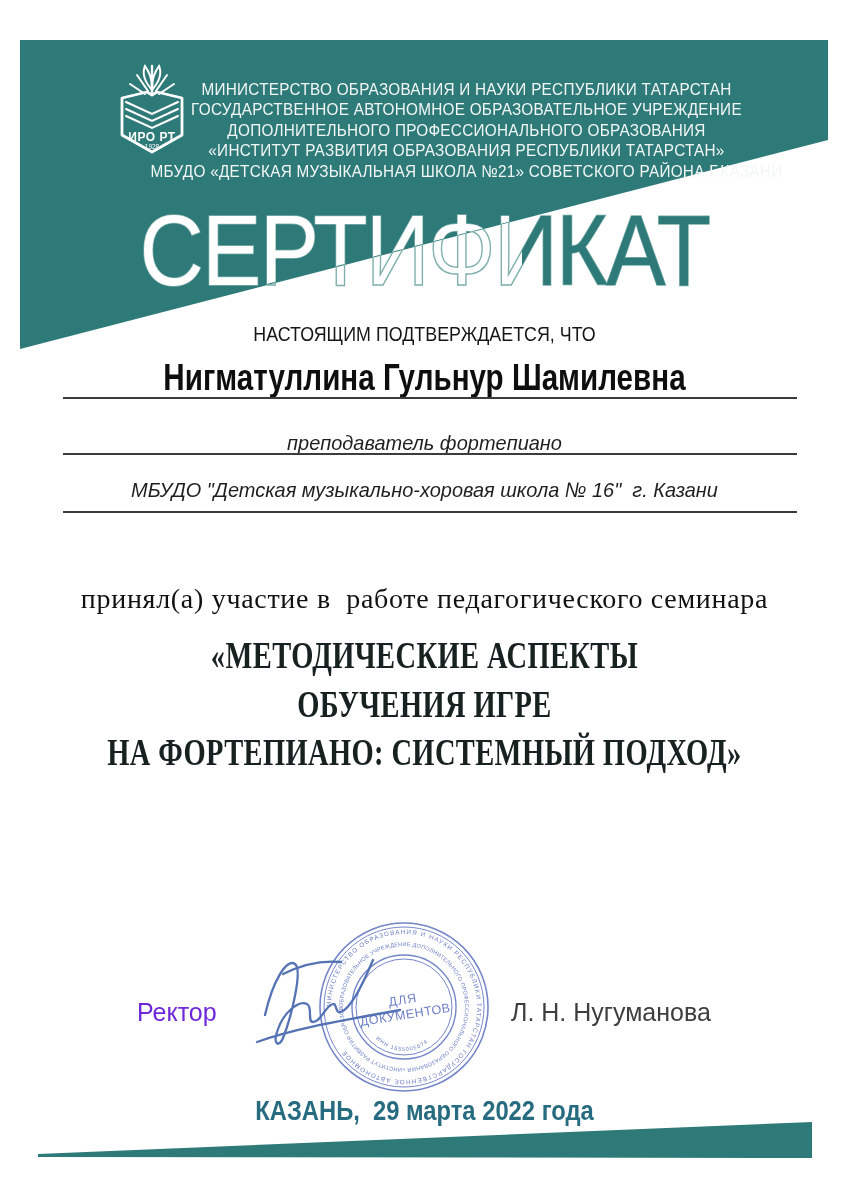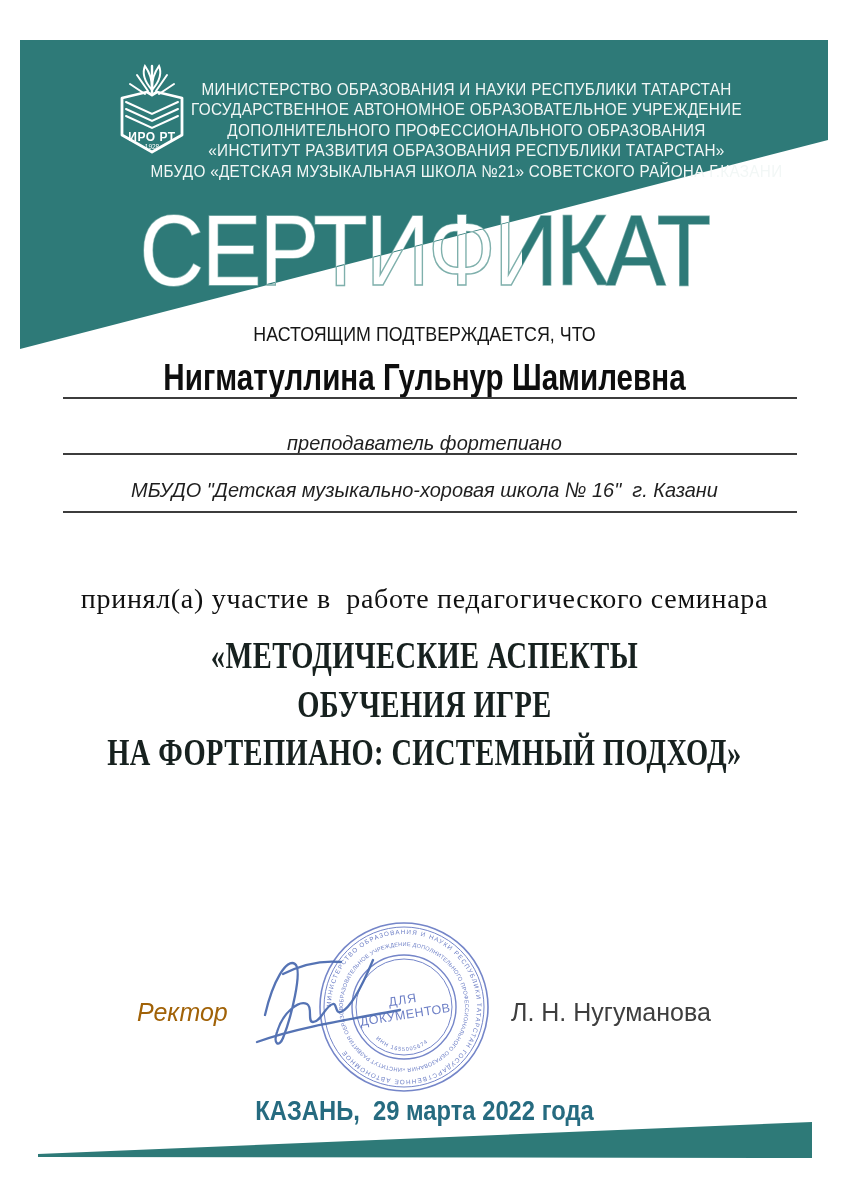--- a/index.html
+++ b/index.html
@@ -39,21 +39,21 @@
   .participation{top:583px;font-family:"Liberation Serif",serif;font-size:28px;
       letter-spacing:.7px;color:#111111;}
 
   
   .seminar{position:absolute;left:0;top:631px;width:849px;text-align:center;
       font-family:"Liberation Serif",serif;font-weight:bold;font-size:38px;line-height:48.5px;
       letter-spacing:.5px;color:#17211f;transform:scaleX(.75);transform-origin:center top;
       white-space:nowrap;}
 
   
-  .rector{position:absolute;left:137px;top:998px;font-size:25px;color:#a16207;font-style:italic;}
+  .rector{position:absolute;left:137px;top:998px;font-size:25px;color:#6d28d9;}
   .signer{position:absolute;left:503px;top:998px;font-size:25px;color:#3e3e3e;margin-left:8px;}
   .stamp{position:absolute;left:315px;top:918px;}
   .signature{position:absolute;left:255px;top:940px;}
 
   
   .kazan{top:1096px;font-size:27px;font-weight:bold;color:#266b80;transform:scaleX(.88);}
   .ribbon{position:absolute;left:0;top:0;width:849px;height:1200px;background:#2e7a78;
       clip-path:polygon(38px 1154px,812px 1122px,812px 1158px,38px 1157px);}
 </style>
 </head>

